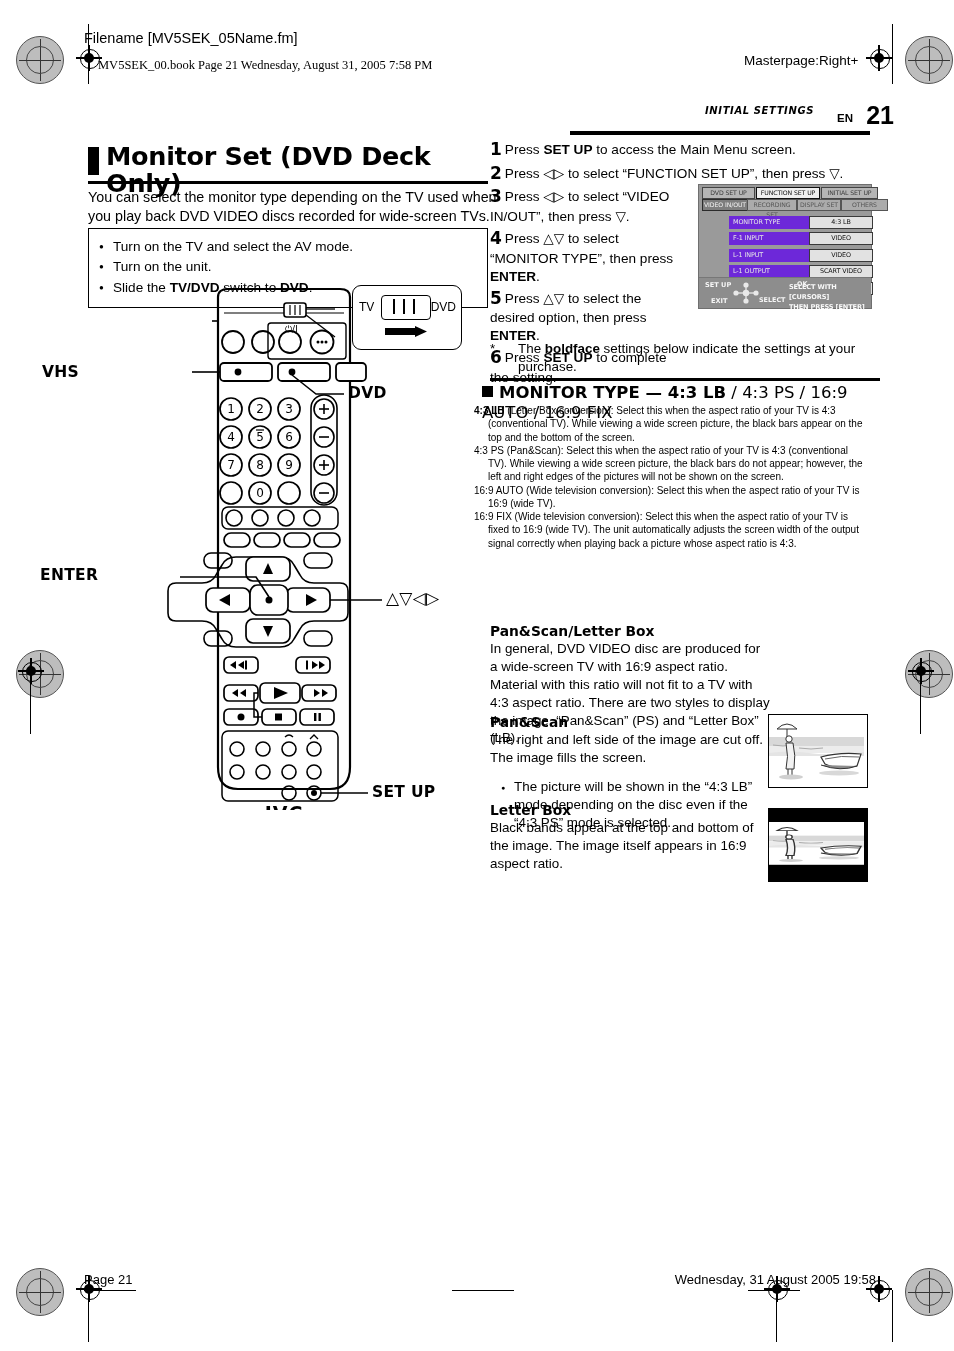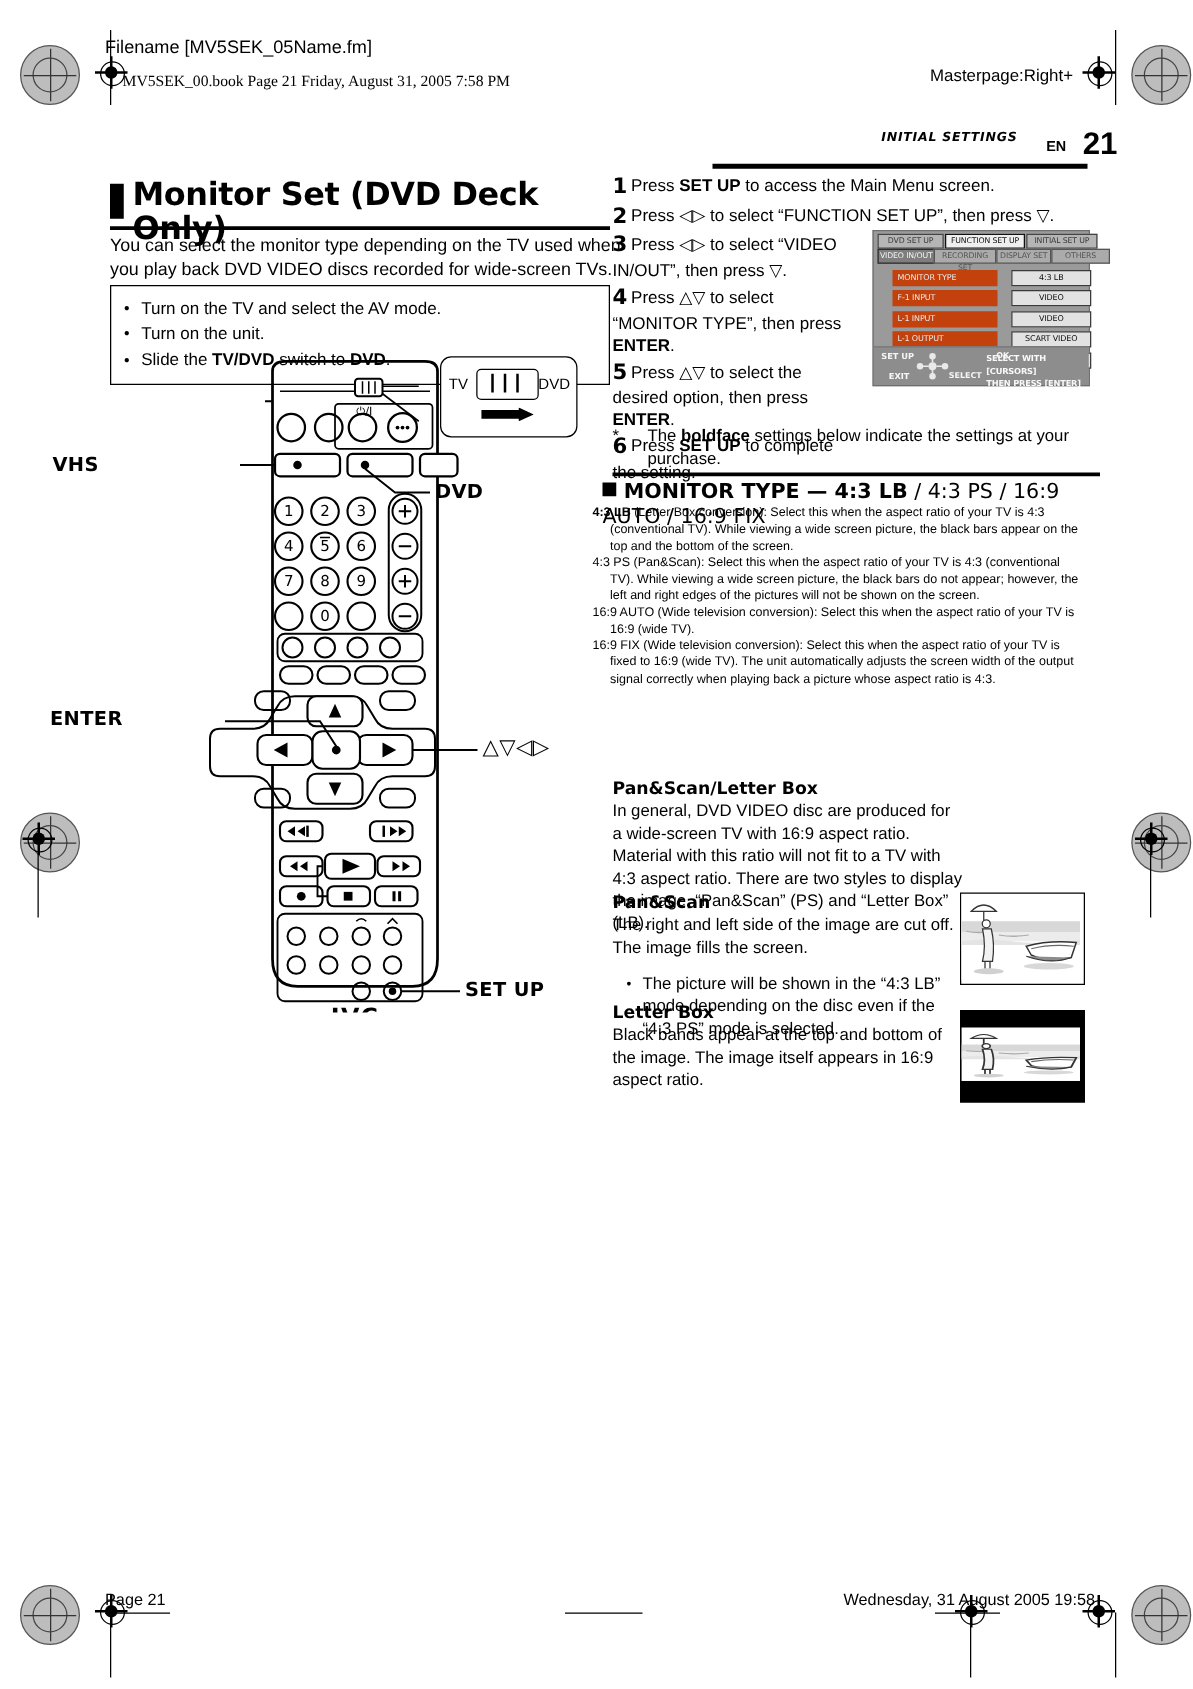--- a/index.html
+++ b/index.html
@@ -105,21 +105,21 @@
   .osd .tab{position:absolute;height:10px;border:1px solid #444;background:#b5b5b5;
             color:#3a3a3a;font-size:6.2px;line-height:10px;text-align:center;
             letter-spacing:-.1px;}
   .osd .tab.sel{background:#efefef;color:#111;border-color:#111;}
   .osd .tabs2{position:absolute;left:3px;top:14px;right:3px;height:10px;}
   .osd .tab2{position:absolute;height:10px;border:1px solid #555;background:#ababab;
             color:#555;font-size:6.2px;line-height:10px;text-align:center;letter-spacing:-.1px;}
   .osd .tab2.sel{background:#7e7e7e;color:#f2f2f2;border-color:#2b2b2b;}
   .osd .rows{position:absolute;left:14px;top:31px;right:10px;}
   .osd .row{position:relative;height:13px;margin-bottom:3.4px;}
-  .osd .rname{position:absolute;left:1px;top:0;width:84px;height:13px;background:#c2410c;
+  .osd .rname{position:absolute;left:16px;top:0;width:84px;height:13px;background:#6d28d9;
               color:#e8e8e8;font-size:6.4px;line-height:13px;padding-left:4px;
               box-sizing:border-box;letter-spacing:-.1px;}
   .osd .rval{position:absolute;left:96px;top:0;width:64px;height:13px;background:#e2e2e2;
              border:1px solid #3a3a3a;color:#111;font-size:6.4px;line-height:11px;
              text-align:center;box-sizing:border-box;letter-spacing:-.1px;}
   .osd .foot{position:absolute;left:0;right:0;bottom:0;height:30px;background:#8d8d8d;
              border-top:1px solid #777;}
   .osd .fl{position:absolute;left:6px;top:3px;font-size:6.6px;color:#f5f5f5;font-weight:bold;}
   .osd .fl2{position:absolute;left:12px;top:19px;font-size:6.6px;color:#f5f5f5;font-weight:bold;}
   .osd .fok{position:absolute;left:62px;top:2px;font-size:6.4px;color:#f5f5f5;font-weight:bold;margin-left:36px;}
@@ -208,21 +208,21 @@
 
   <div class="cropline" style="left:88px;top:24px;width:1.4px;height:60px;"></div>
   <div class="cropline" style="left:892px;top:24px;width:1.4px;height:60px;"></div>
   <div class="cropline" style="left:88px;top:1290px;width:1.4px;height:52px;"></div>
   <div class="cropline" style="left:892px;top:1290px;width:1.4px;height:52px;"></div>
   <div class="cropline" style="left:30px;top:684px;width:1.4px;height:50px;"></div>
   <div class="cropline" style="left:920px;top:684px;width:1.4px;height:50px;"></div>
   <div class="cropline" style="left:776px;top:1290px;width:1.4px;height:52px;"></div>
 
   <div class="hdr-filename">Filename [MV5SEK_05Name.fm]</div>
-  <div class="hdr-book">MV5SEK_00.book  Page 21  Friday, August 31, 2005  7:58 PM</div>
+  <div class="hdr-book">MV5SEK_00.book  Page 21  Wednesday, August 31, 2005  7:58 PM</div>
   <div class="hdr-master">Masterpage:Right+</div>
 
   <div class="runhead">
     <div class="ttl">INITIAL SETTINGS</div>
     <div class="en">EN</div>
     <div class="pg">21</div>
     <div class="rule"></div>
   </div>
 
   <div class="h1wrap">

